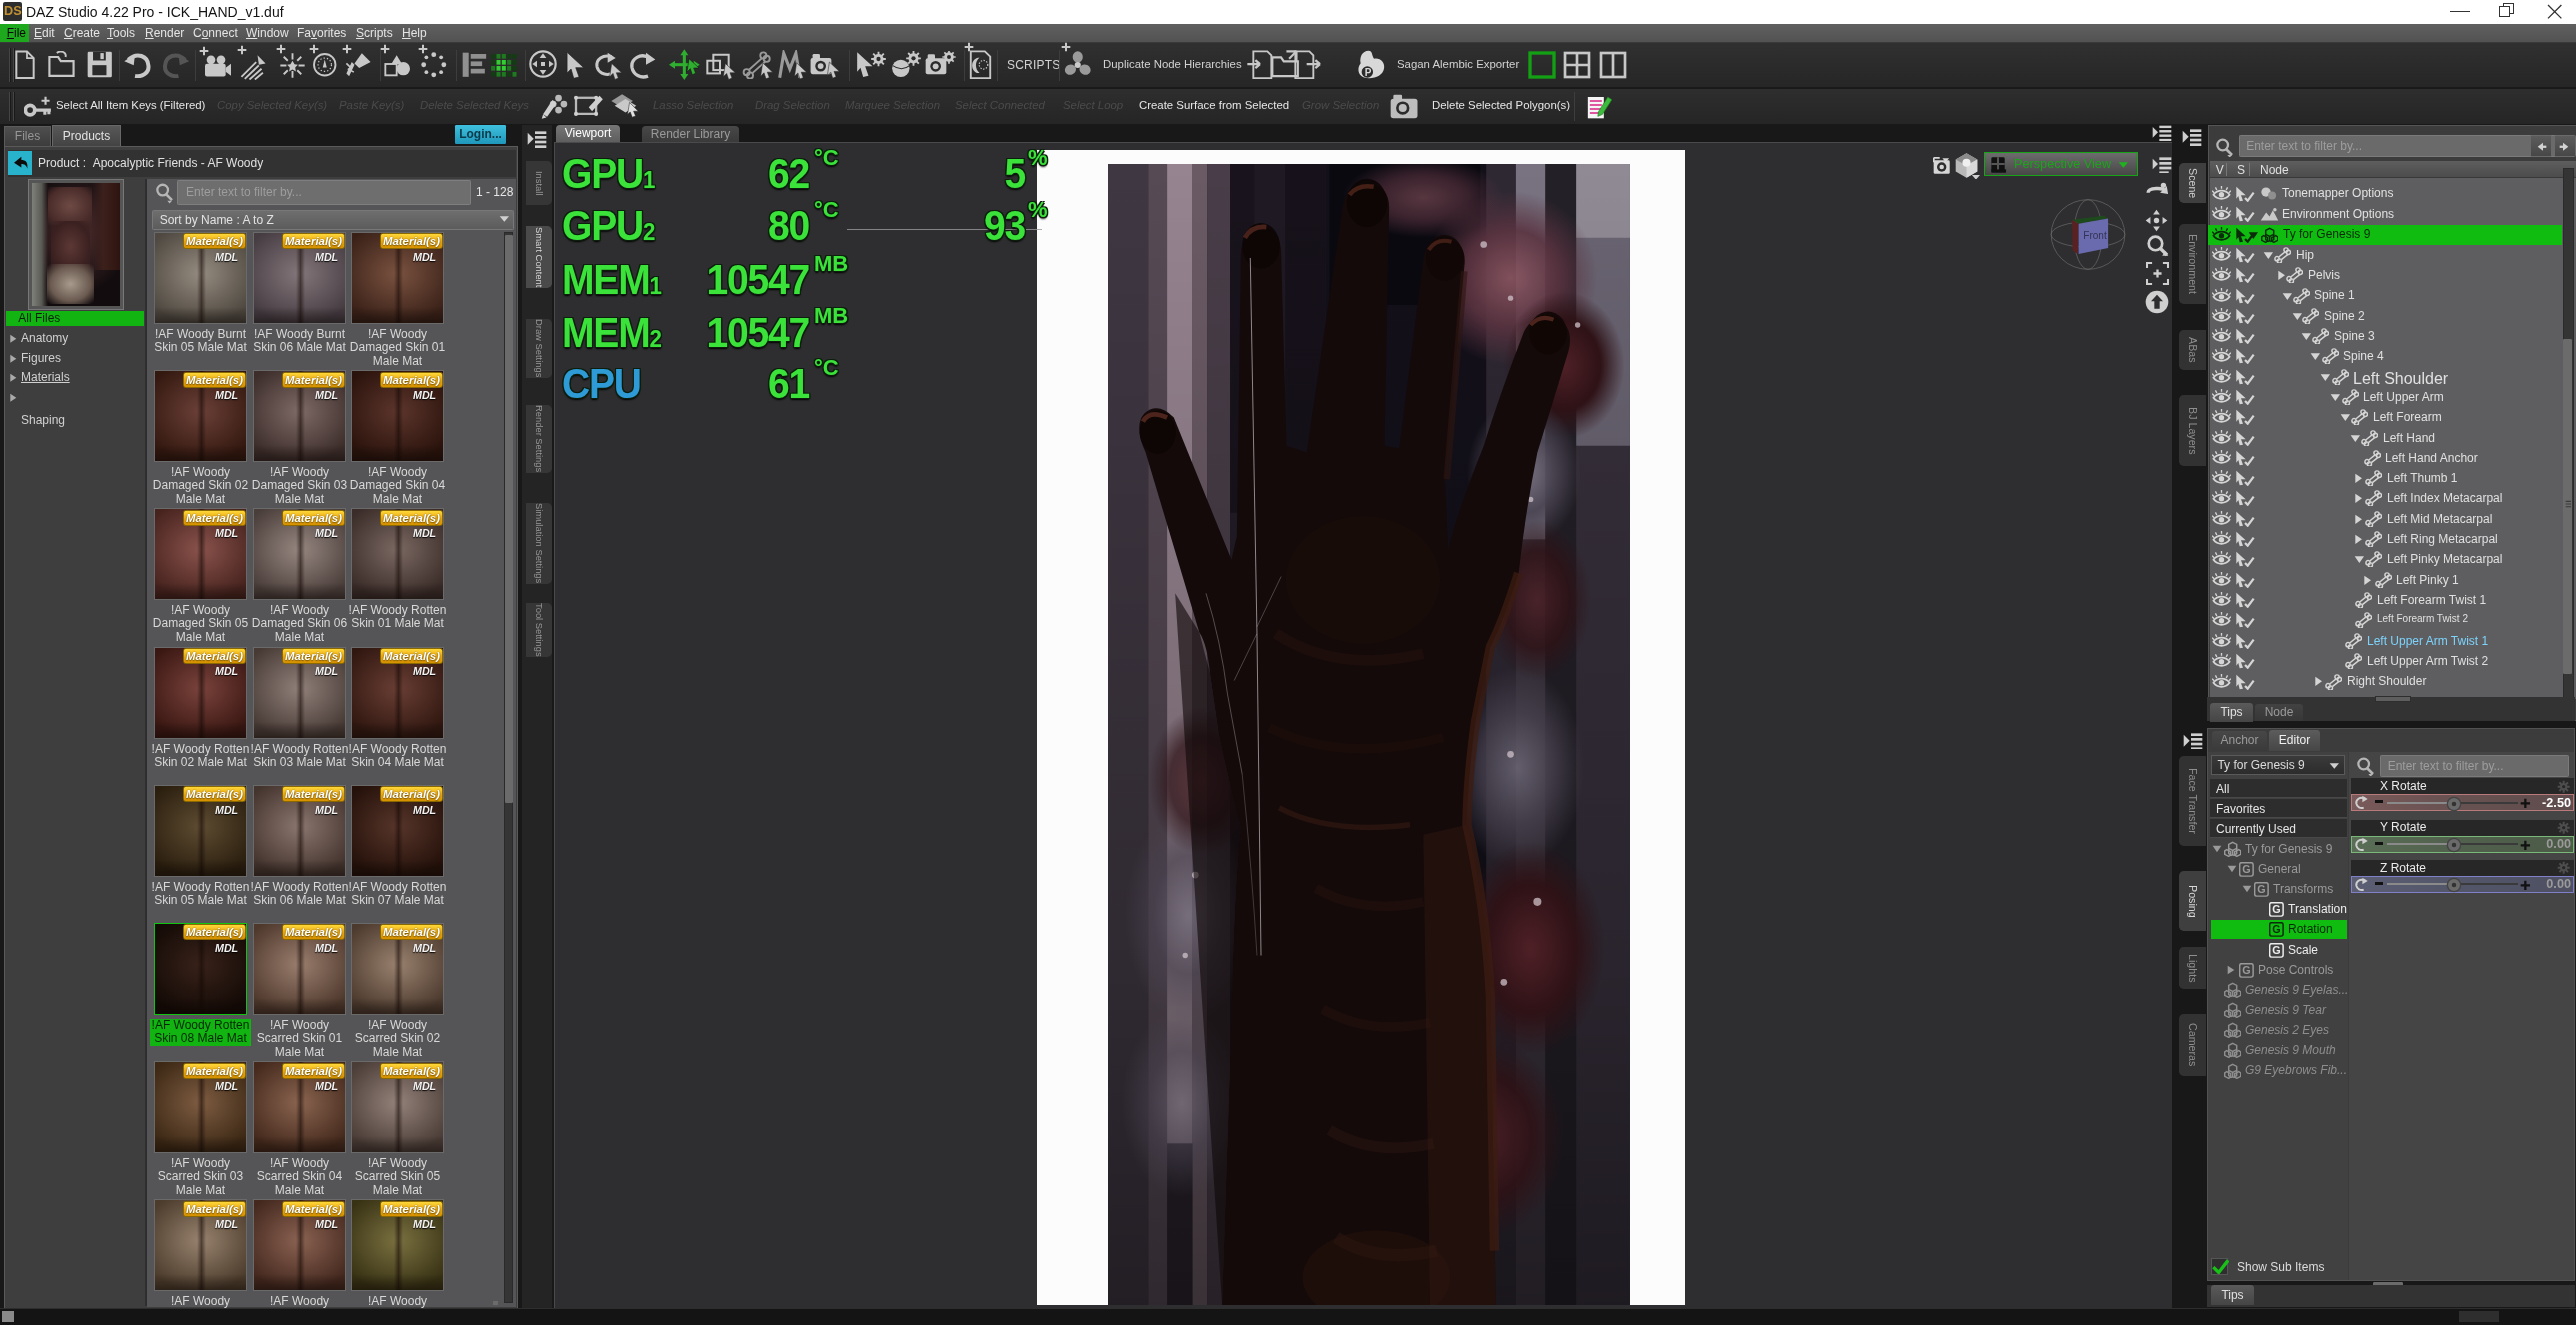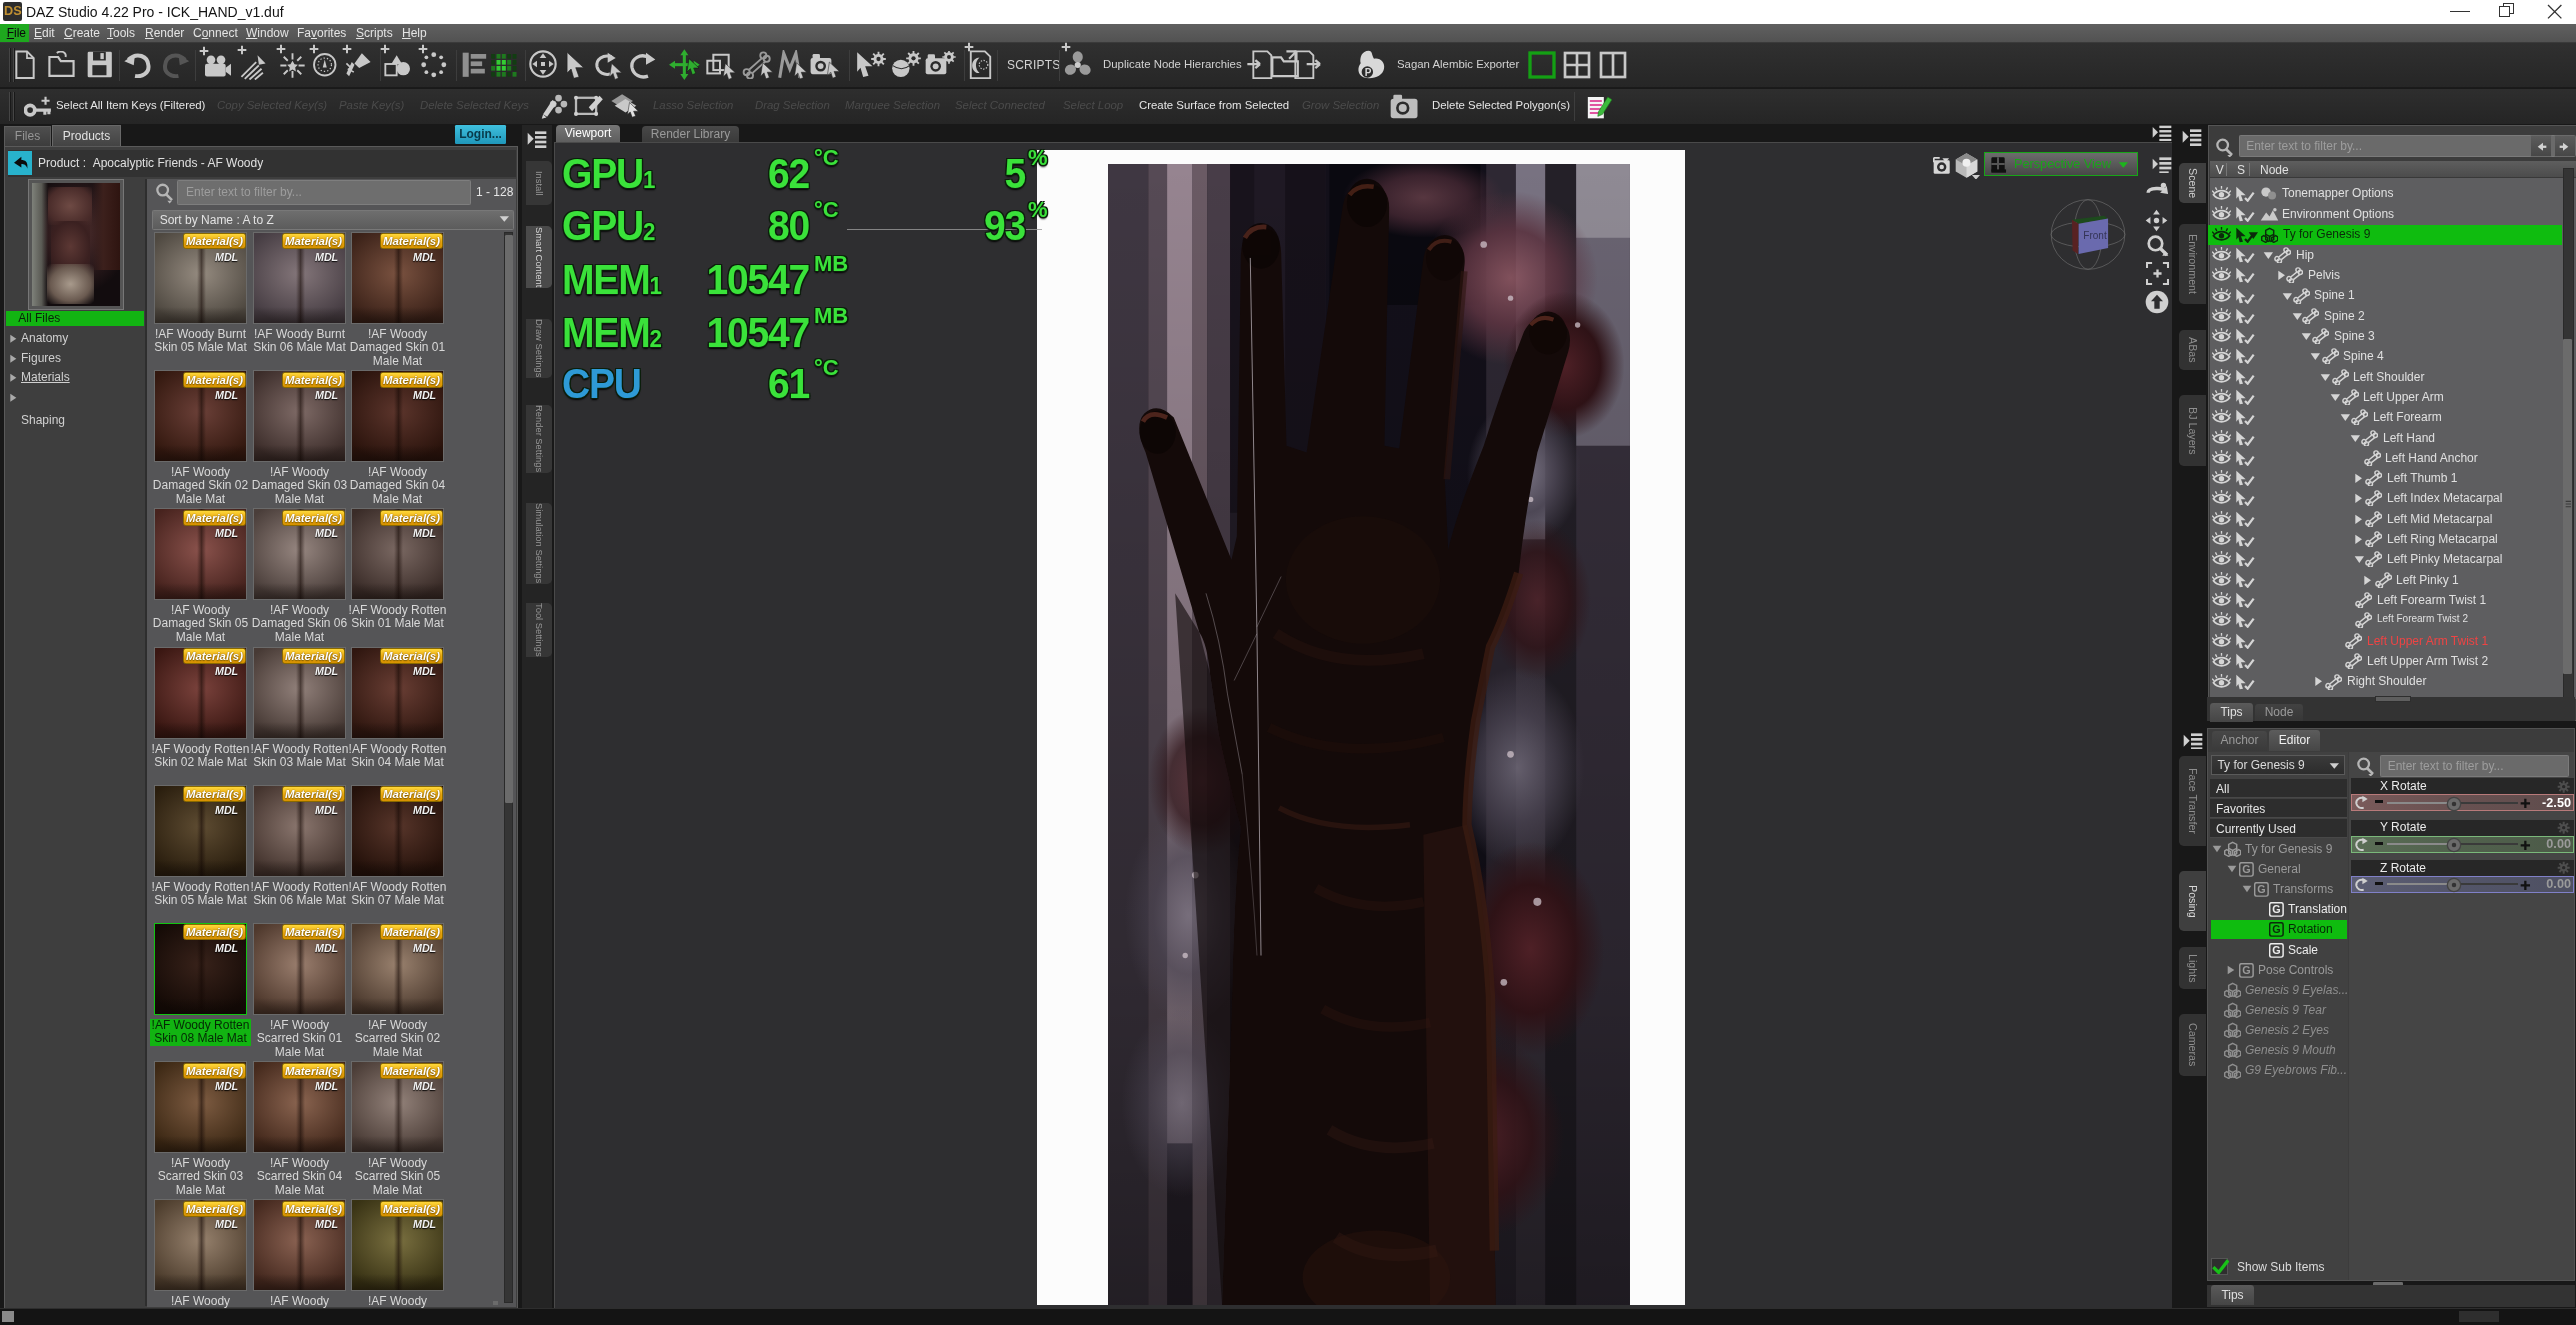--- a/index.html
+++ b/index.html
@@ -1087,21 +1087,21 @@
   </svg>
 <svg class="abs" style="left:2332px;top:369px;" width="17.4" height="16" viewBox="0 0 26 24">
     <g fill="none" stroke="#d5d5d5" stroke-width="2.2">
       <circle cx="4.5" cy="17.5" r="3.2"></circle>
       <circle cx="8" cy="21" r="3.2"></circle>
       <circle cx="18" cy="4.5" r="3.2"></circle>
       <circle cx="21.5" cy="8" r="3.2"></circle>
       <path d="M7 15 L17 7 M11 19 L21 11"></path>
     </g>
   </svg>
-<div class="abs" style="left:2353px;top:370px;font-size:12px;color:#e0e0e0;">Left Shoulder</div>
+<div class="abs" style="left:2353px;top:370px;font-size:16px;color:#e0e0e0;">Left Shoulder</div>
 <svg class="abs" style="left:2212px;top:389px;" width="19" height="14.8" viewBox="0 0 28 22">
     <path d="M2 13 C8 5 20 5 26 13 C20 21 8 21 2 13 Z" fill="none" stroke="#d5d5d5" stroke-width="2.6"></path>
     <circle cx="14" cy="13" r="4" fill="#d5d5d5"></circle>
     <g stroke="#d5d5d5" stroke-width="2">
       <path d="M14 4 V0 M7 6 L5 2 M21 6 L23 2 M3 10 L0 7 M25 10 L28 7"></path>
     </g>
   </svg>
 <svg class="abs" style="left:2235px;top:389px;" width="20" height="16" viewBox="0 0 30 24">
     <path d="M2 1 L16 14 H9 L12 22 L7 23 L5 15 L2 19 Z" fill="#d5d5d5"></path>
     <path d="M15 18 L19 22 L28 10" fill="none" stroke="#d5d5d5" stroke-width="3.4"></path>
@@ -1387,21 +1387,21 @@
   </svg>
 <svg class="abs" style="left:2345px;top:633px;" width="17.4" height="16" viewBox="0 0 26 24">
     <g fill="none" stroke="#d5d5d5" stroke-width="2.2">
       <circle cx="4.5" cy="17.5" r="3.2"></circle>
       <circle cx="8" cy="21" r="3.2"></circle>
       <circle cx="18" cy="4.5" r="3.2"></circle>
       <circle cx="21.5" cy="8" r="3.2"></circle>
       <path d="M7 15 L17 7 M11 19 L21 11"></path>
     </g>
   </svg>
-<div class="abs" style="left:2367px;top:634px;font-size:12px;color:#ef4444;">Left Upper Arm Twist 1</div>
+<div class="abs" style="left:2367px;top:634px;font-size:12px;color:#7dd3fc;">Left Upper Arm Twist 1</div>
 <svg class="abs" style="left:2212px;top:653px;" width="19" height="14.8" viewBox="0 0 28 22">
     <path d="M2 13 C8 5 20 5 26 13 C20 21 8 21 2 13 Z" fill="none" stroke="#d5d5d5" stroke-width="2.6"></path>
     <circle cx="14" cy="13" r="4" fill="#d5d5d5"></circle>
     <g stroke="#d5d5d5" stroke-width="2">
       <path d="M14 4 V0 M7 6 L5 2 M21 6 L23 2 M3 10 L0 7 M25 10 L28 7"></path>
     </g>
   </svg>
 <svg class="abs" style="left:2235px;top:653px;" width="20" height="16" viewBox="0 0 30 24">
     <path d="M2 1 L16 14 H9 L12 22 L7 23 L5 15 L2 19 Z" fill="#d5d5d5"></path>
     <path d="M15 18 L19 22 L28 10" fill="none" stroke="#d5d5d5" stroke-width="3.4"></path>

